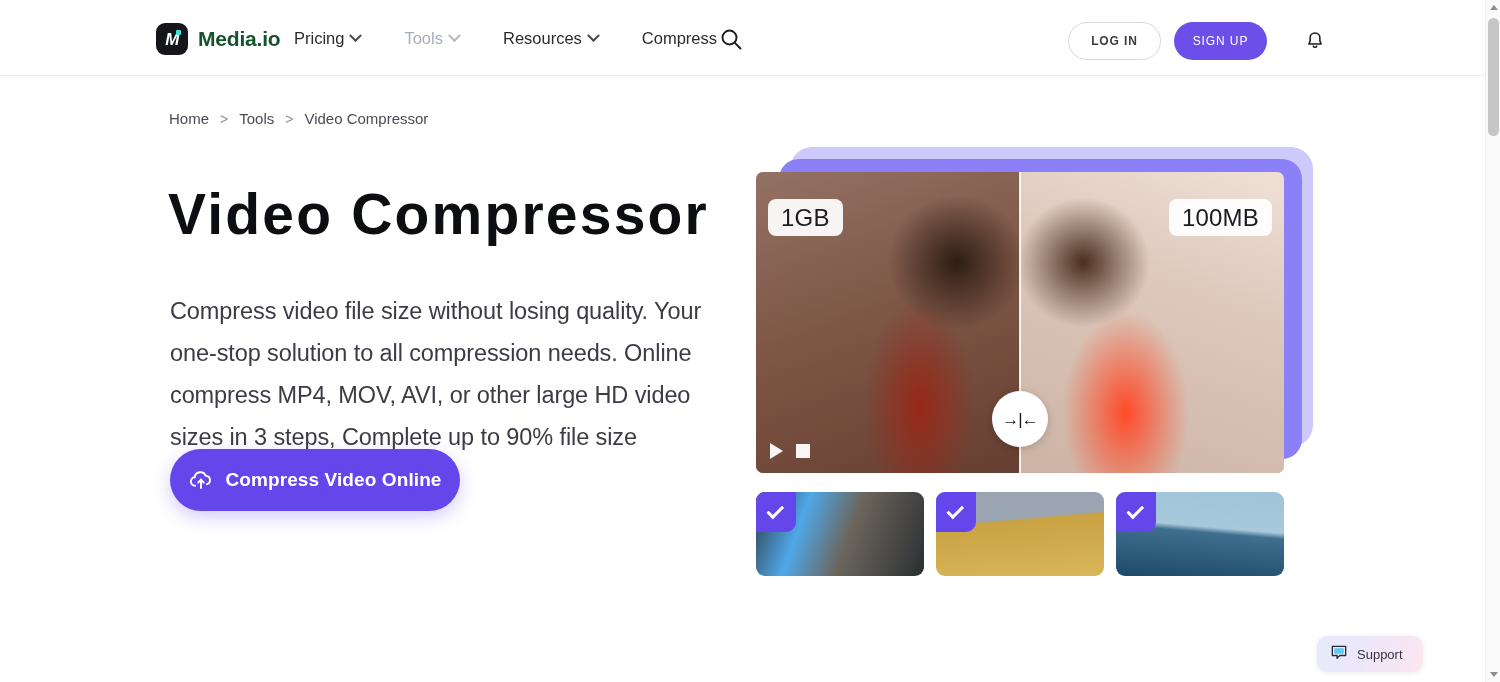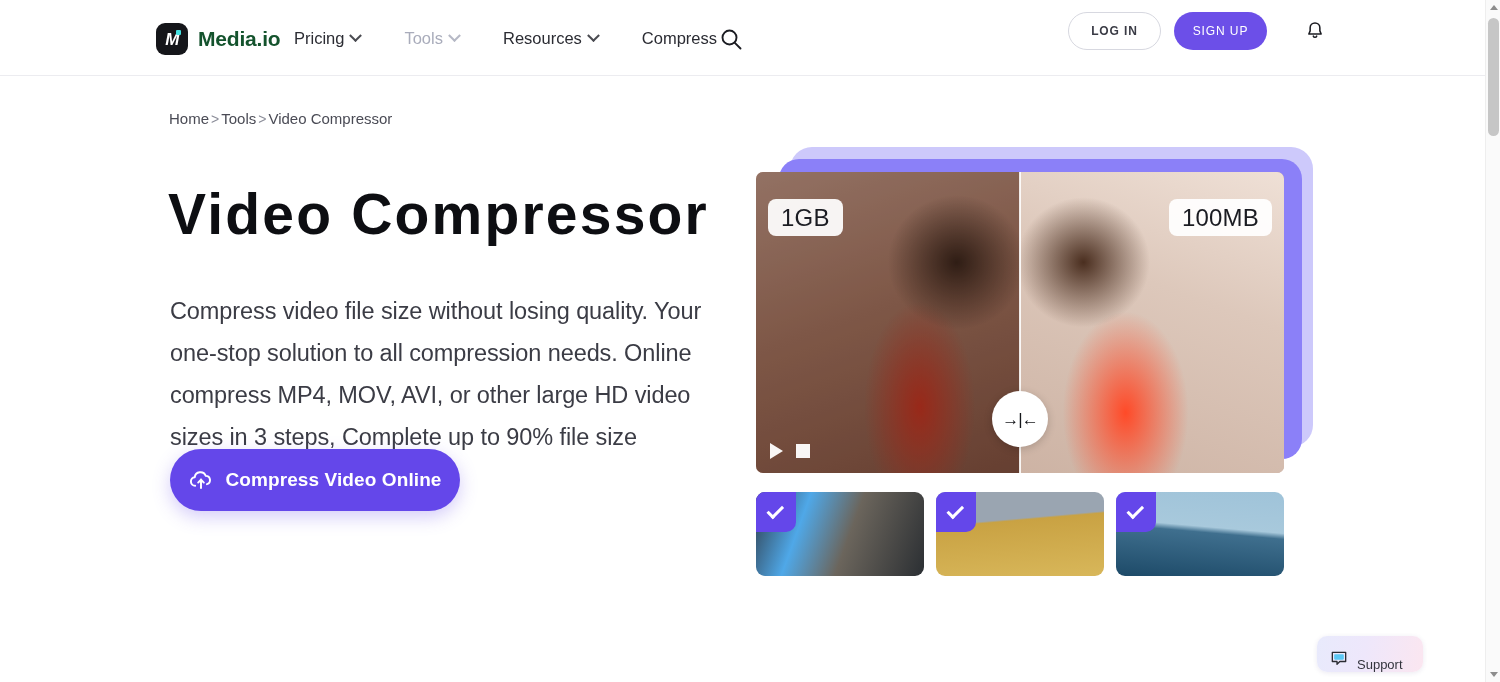--- a/index.html
+++ b/index.html
@@ -101,21 +101,21 @@
 
   .search-btn {
     position: absolute;
     left: 719px; top: 27px;
     width: 24px; height: 24px;
     cursor: pointer;
   }
 
   .auth {
     position: absolute;
-    right: 160px; top: 12px;
+    right: 160px; top: 22px;
     display: flex;
     align-items: center;
     gap: 13px;
   }
   .btn-login {
     width: 93px; height: 38px;
     border: 1.5px solid #d7d8e0;
     border-radius: 19px;
     background: #fff;
     color: #3a3b45;
@@ -144,21 +144,21 @@
     width: 22px; height: 22px;
     cursor: pointer;
   }
 
   
   .crumbs {
     position: absolute;
     left: 169px; top: 110px;
     display: flex;
     align-items: center;
-    gap: 2px;
+    gap: 11px;
     font-size: 15px;
     color: #4a4b55;
   }
   .crumbs .sep { color: #8b8d99; font-size: 14px; }
   .crumbs .crumb { cursor: pointer; }
   .crumbs .crumb.current { cursor: default; }
 
   
   .headline {
     position: absolute;
@@ -343,21 +343,21 @@
   }
 
   
   .support {
     position: absolute;
     left: 1317px; top: 636px;
     width: 106px; height: 36px;
     border-radius: 10px;
     background: linear-gradient(100deg,#e8eafc 0%,#eee7fb 45%,#fbe6f0 100%);
     display: flex;
-    align-items: flex-end;
+    align-items: center;
     gap: 8px;
     padding-left: 12px;
     cursor: pointer;
     box-shadow: 0 1px 5px rgba(60,40,120,.10);
   }
   .support-label { font-size: 13px; color: #33343d; }
 
   
   .scrollbar {
     position: absolute;

